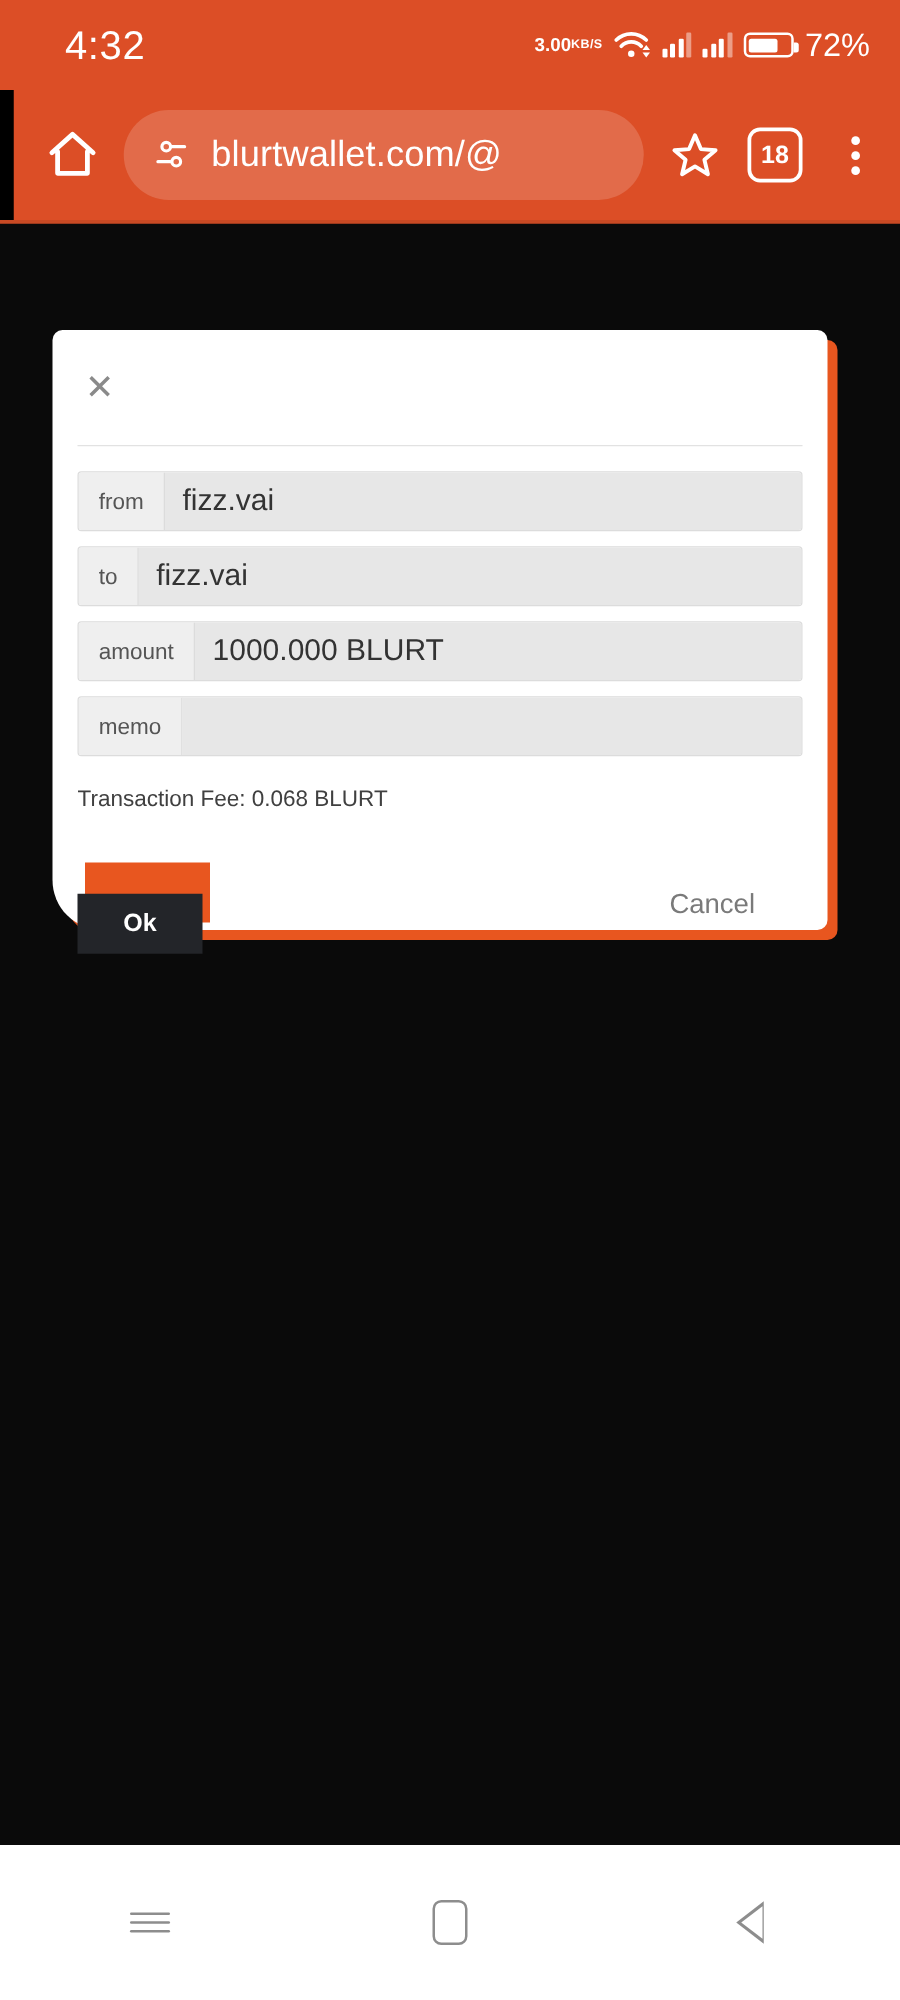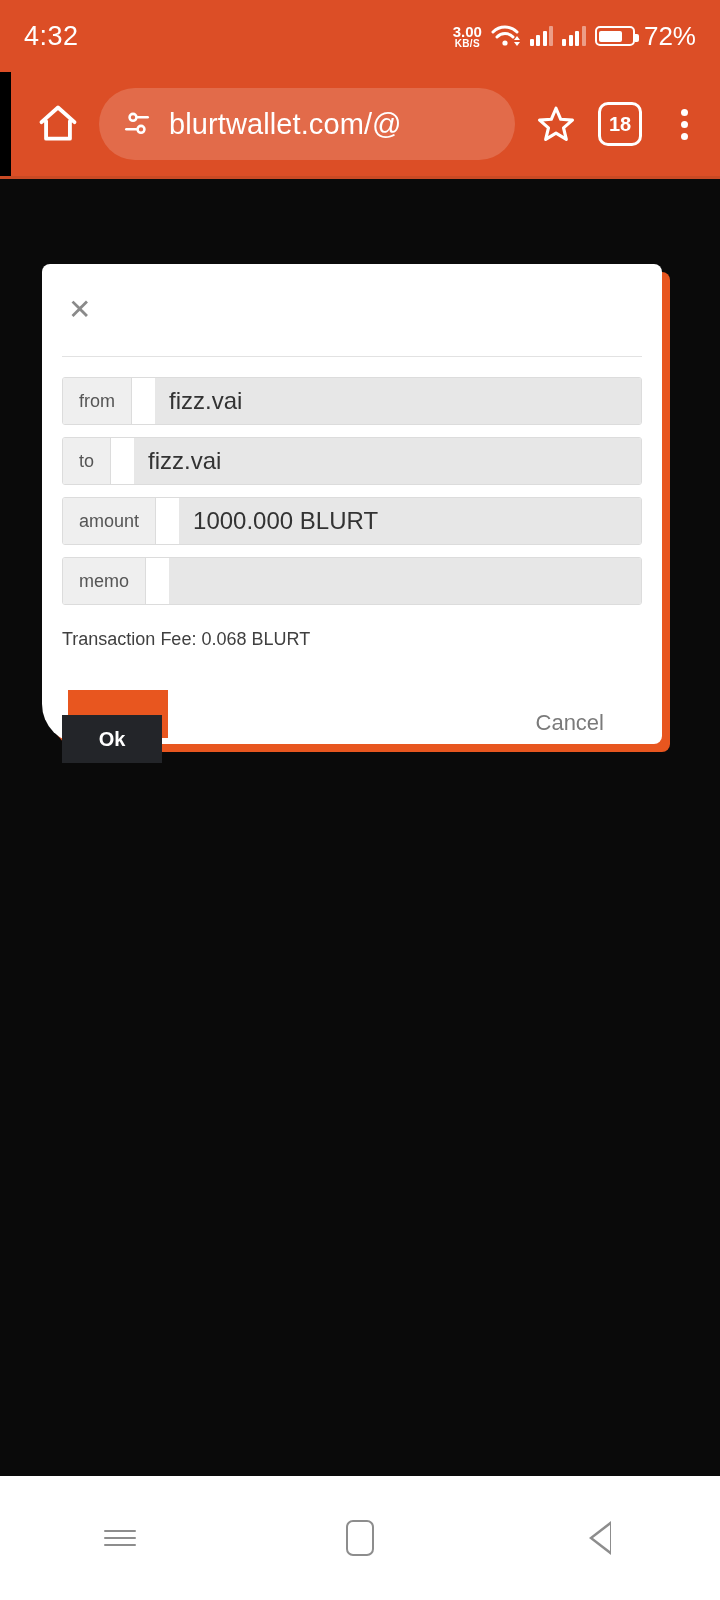--- a/index.html
+++ b/index.html
@@ -11,23 +11,23 @@
     overflow:hidden;
   }
 
   
   #statusbar{
     position:absolute; left:0; top:0; width:720px; height:72px;
     background:#DC4E26; color:#fff;
     display:flex; align-items:center; justify-content:space-between;
     padding:0 24px;
   }
-  #clock{ font-size:27px; letter-spacing:.5px; }
+  #clock{ font-size:32px; letter-spacing:.5px;margin-left:28px; }
   .status-right{ display:flex; align-items:center; gap:9px; }
-  .netspeed{ display:flex; flex-direction:column; align-items:center; line-height:1; }
+  .netspeed{ display:flex; flex-direction:row; align-items:center; line-height:1; }
   .netspeed .n{ font-size:15px; font-weight:bold; }
   .netspeed .u{ font-size:10px; font-weight:bold; letter-spacing:.3px; }
   .bars{ display:flex; align-items:flex-end; gap:2.5px; height:20px; }
   .bars i{ display:block; width:4px; background:#fff; border-radius:1px; }
   .bars i:nth-child(1){ height:7px; }
   .bars i:nth-child(2){ height:11px; }
   .bars i:nth-child(3){ height:15px; }
   .bars i:nth-child(4){ height:20px; opacity:.45; }
   .battery{
     width:40px; height:20px; border:2.4px solid #fff; border-radius:5px;
@@ -92,21 +92,21 @@
   #modal-title{ font-size:28px; font-weight:bold; color:#2b2b2b; letter-spacing:-.2px; }
   #close-x{
     font-size:28px; color:#8a8a8a; line-height:1; cursor:pointer;
     padding:2px 6px; font-family:"Liberation Sans", sans-serif;
   }
   #divider{ height:1px; background:#e2e2e2; margin:30px 0 0 0; }
 
   #fields{ padding-top:20px; }
   .field-row{
     display:flex; align-items:stretch; height:48px; margin-bottom:12px;
-    border:1px solid #dcdcdc; border-radius:3px; overflow:hidden;gap:23px;
+    border:1px solid #dcdcdc; border-radius:3px; overflow:hidden;
   }
   .field-label{
     background:#efefef; color:#555; font-size:18px;
     display:flex; align-items:center; justify-content:center;
     padding:0 16px; border-right:1px solid #dcdcdc; flex:0 0 auto;
   }
   .field-value{
     background:#e7e7e7; color:#333; font-size:24px;
     display:flex; align-items:center; padding:0 14px; flex:1 1 auto;
   }

